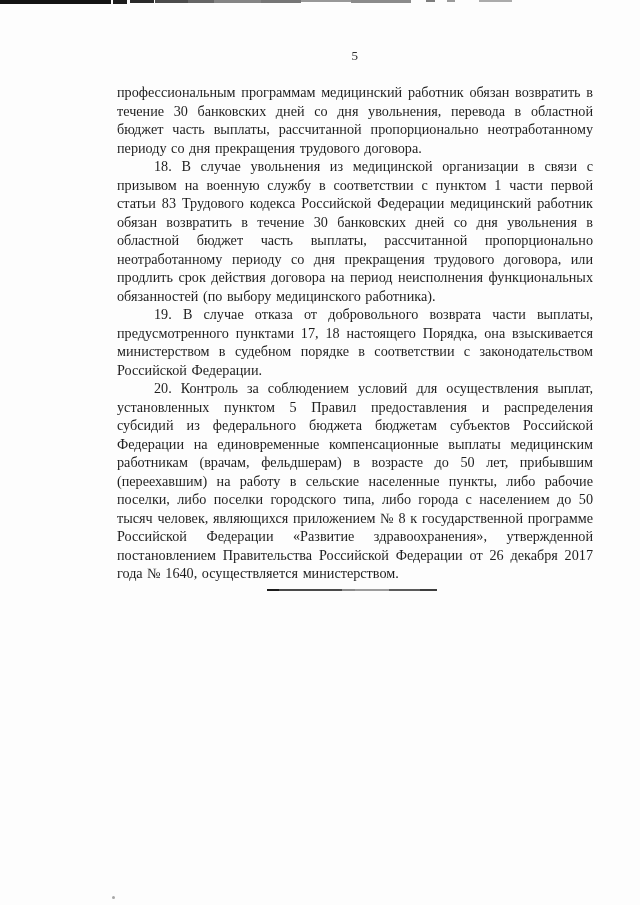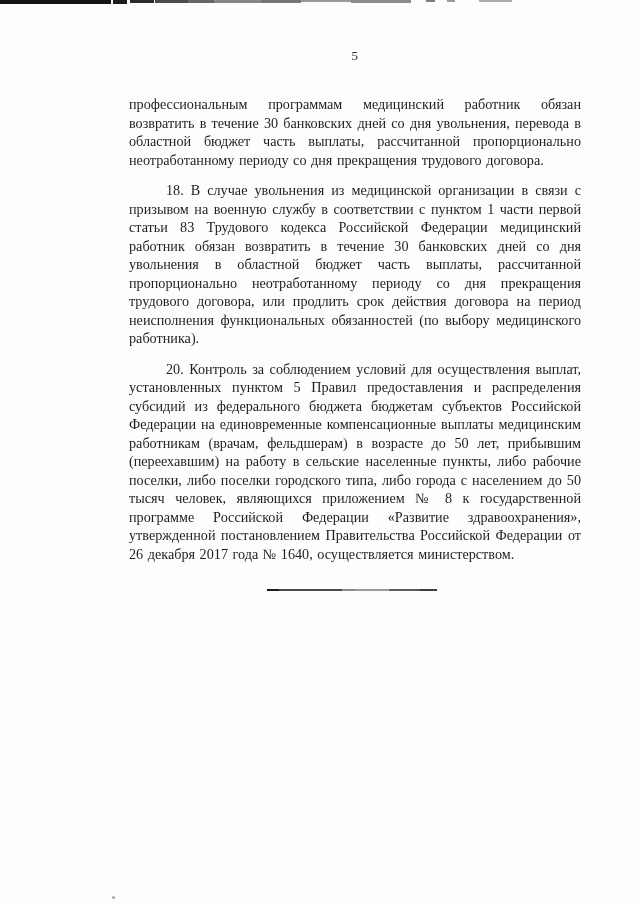--- a/index.html
+++ b/index.html
@@ -36,21 +36,21 @@
     position: absolute; top: 48px; left: 117px; width: 476px;
     text-align: center; font-size: 13px; letter-spacing: 0.5px;
     color: #2c2c2c;
   }
   .text-block {
     position: absolute; left: 117px; top: 83px; width: 476px;
     text-align: justify;
     font-size: 14.2px; line-height: 18.5px;
     word-spacing: 1px;
   }
-  .text-block p { margin: 12px; text-indent: 37px; }
+  .text-block p { margin: 0; text-indent: 37px; }
   .text-block p.continuation { text-indent: 0; }
 
   .section-divider {
     position: absolute; top: 589px; left: 267px; width: 170px; height: 2px;
     background: linear-gradient(90deg,
       #1b1b1b 0 7%, #4a4a4a 7% 44%, #8a8a8a 44% 52%,
       #9c9c9c 52% 72%, #5c5c5c 72% 90%, #3d3d3d 90% 100%);
   }
   .scan-speck {
     position: absolute; left: 112px; top: 896px; width: 3px; height: 3px;
@@ -73,18 +73,19 @@
   <div class="seg a10"></div>
   <div class="seg a11"></div>
   <div class="seg a12"></div>
 </div>
 
 <div class="page-number">5</div>
 
 <div class="text-block">
   <p class="continuation">профессиональным программам медицинский работник обязан возвратить в течение 30 банковских дней со дня увольнения, перевода в областной бюджет часть выплаты, рассчитанной пропорционально неотработанному периоду со дня прекращения трудового договора.</p>
   <p>18. В случае увольнения из медицинской организации в связи с призывом на военную службу в соответствии с пунктом 1 части первой статьи 83 Трудового кодекса Российской Федерации медицинский работник обязан возвратить в течение 30 банковских дней со дня увольнения в областной бюджет часть выплаты, рассчитанной пропорционально неотработанному периоду со дня прекращения трудового договора, или продлить срок действия договора на период неисполнения функциональных обязанностей (по выбору медицинского работника).</p>
+  <p>19. В случае отказа от добровольного возврата части выплаты, предусмотренного пунктами 17, 18 настоящего Порядка, она взыскивается министерством в судебном порядке в соответствии с законодательством Российской Федерации.</p>
   <p>20. Контроль за соблюдением условий для осуществления выплат, установленных пунктом 5 Правил предоставления и распределения субсидий из федерального бюджета бюджетам субъектов Российской Федерации на единовременные компенсационные выплаты медицинским работникам (врачам, фельдшерам) в возрасте до 50 лет, прибывшим (переехавшим) на работу в сельские населенные пункты, либо рабочие поселки, либо поселки городского типа, либо города с населением до 50 тысяч человек, являющихся приложением № 8 к государственной программе Российской Федерации «Развитие здравоохранения», утвержденной постановлением Правительства Российской Федерации от 26 декабря 2017 года № 1640, осуществляется министерством.</p>
 </div>
 
 <div class="section-divider"></div>
 
 <div class="scan-speck"></div>
 
 </body></html>

